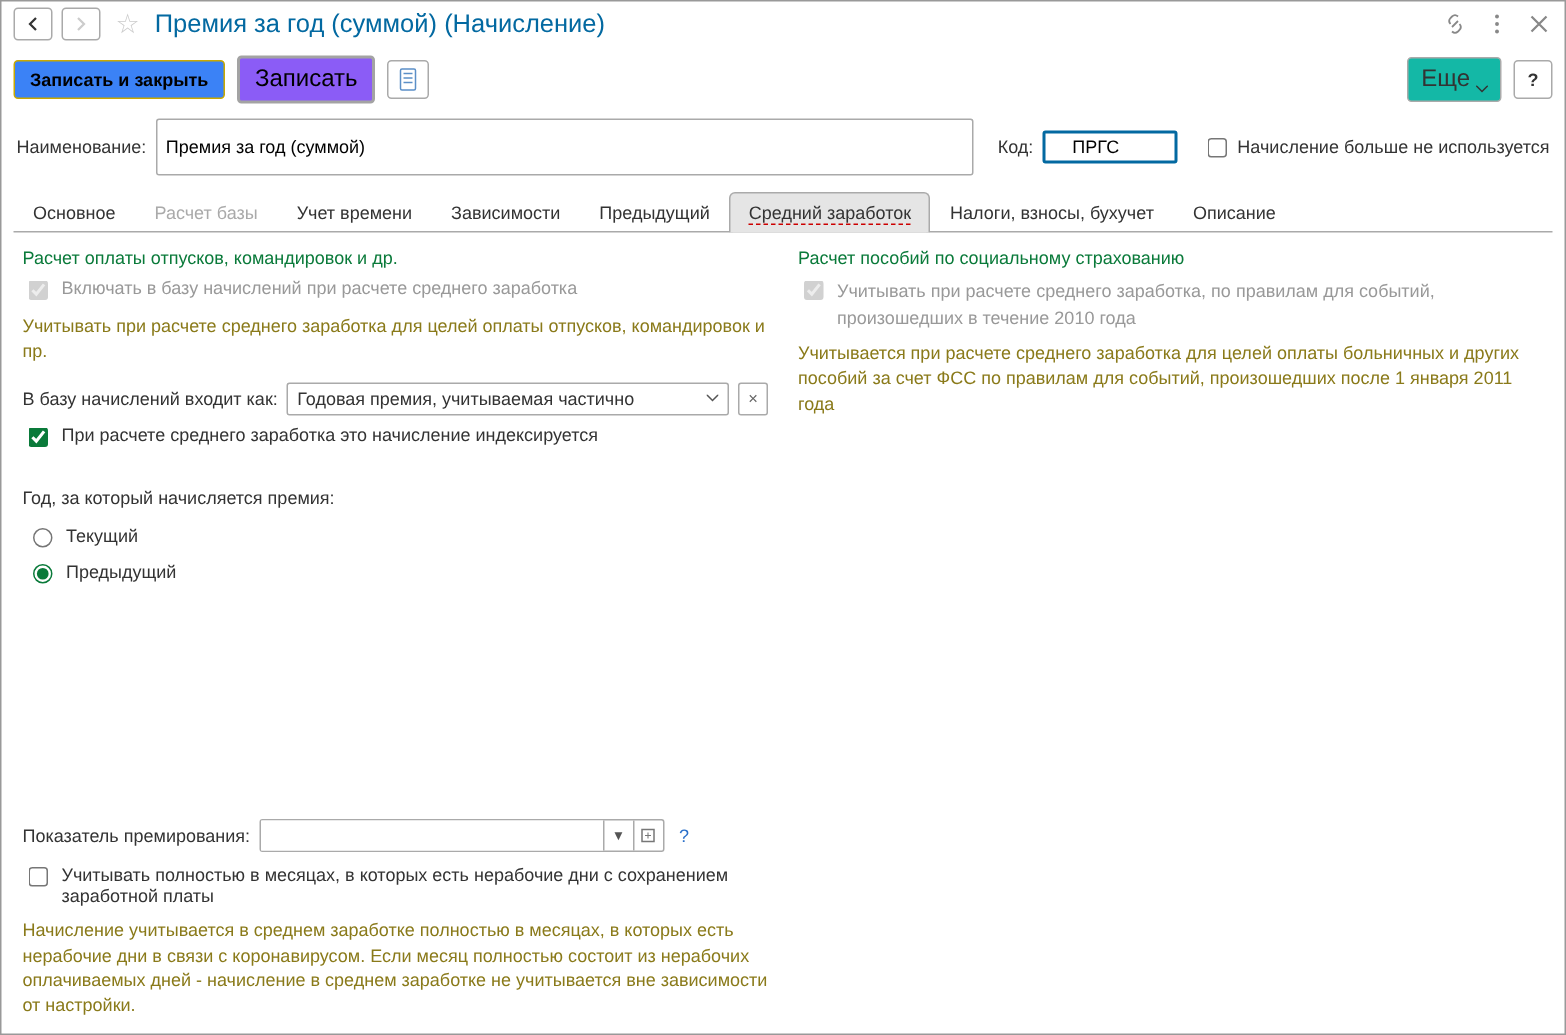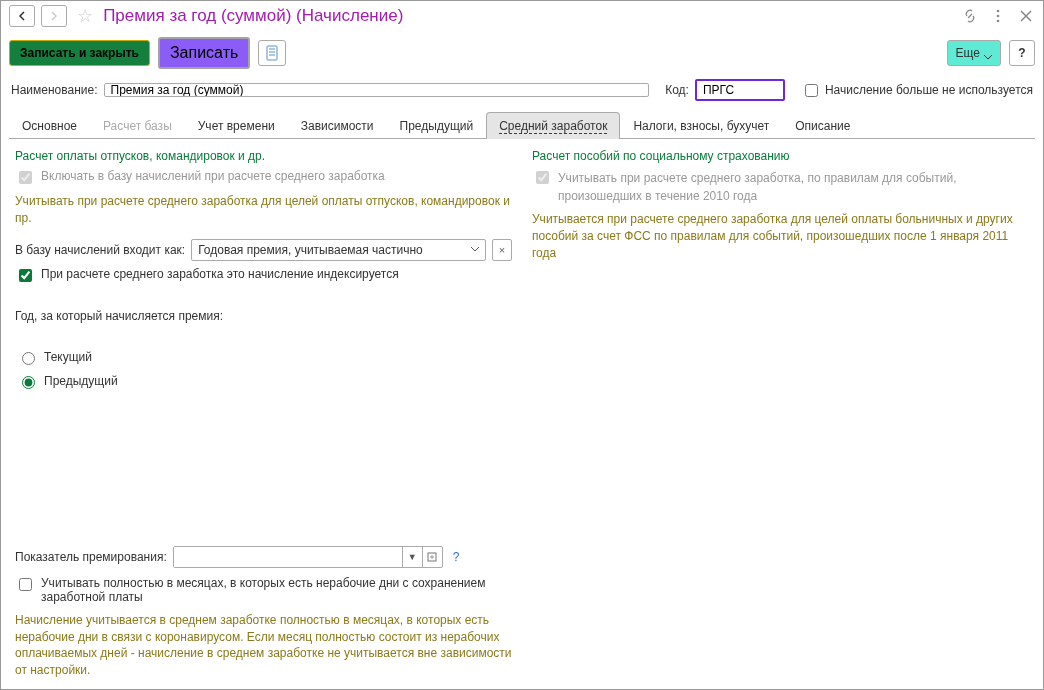--- a/index.html
+++ b/index.html
@@ -2,51 +2,51 @@
 <html><head>
 <meta charset="utf-8">
 <style>
   * { box-sizing: border-box; font-family: Arial, sans-serif; }
   body { margin: 0; padding: 0; background: #fff; font-size: 12px; color: #333; }
   .window { width: 1044px; height: 690px; border: 1px solid #999; display: flex; flex-direction: column; }
   .titlebar { display: flex; align-items: center; padding: 4px 8px; gap: 6px; }
   .nav-btn { width: 26px; height: 22px; border: 1px solid #aaa; background: #fff; border-radius: 3px; display: flex; align-items: center; justify-content: center; cursor: pointer; }
   .nav-btn svg { width: 10px; height: 10px; }
   .star-icon { color: #ccc; font-size: 18px; margin: 0 4px; }
-  .title { font-size: 17px; color: #a21caf; flex: 1; }
+  .title { font-size: 17px; color: #0369a1; flex: 1; }
   .titlebar-right { display: flex; gap: 10px; align-items: center; }
   .icon-btn { width: 18px; height: 18px; display: flex; align-items: center; justify-content: center; cursor: pointer; color: #666; }
   .toolbar { display: flex; align-items: center; padding: 6px 8px; gap: 8px; }
-  .btn-primary { background: #15803d; border: 1px solid #c9a900; padding: 5px 10px; font-weight: bold; border-radius: 3px; cursor: pointer; font-size: 12px; }
+  .btn-primary { background: #3b82f6; border: 1px solid #c9a900; padding: 5px 10px; font-weight: bold; border-radius: 3px; cursor: pointer; font-size: 12px; }
   .btn { background: #8b5cf6; border: 2px solid #a3a3a3; padding: 5px 10px; border-radius: 3px; cursor: pointer; font-size: 16px; }
   .btn-icon { width: 28px; height: 26px; border: 1px solid #aaa; background: #fff; border-radius: 3px; display: flex; align-items: center; justify-content: center; cursor: pointer; }
   .toolbar-spacer { flex: 1; }
-  .btn-more { background: #5eead4; border: 1px solid #aaa; padding: 5px 8px; border-radius: 3px; cursor: pointer; display: flex; align-items: flex-end; gap: 4px; font-size: 12px; }
+  .btn-more { background: #14b8a6; border: 1px solid #aaa; padding: 5px 8px; border-radius: 3px; cursor: pointer; display: flex; align-items: flex-end; gap: 4px; font-size: 16px; }
   .btn-help { width: 26px; height: 26px; border: 1px solid #aaa; background: #fff; border-radius: 3px; display: flex; align-items: center; justify-content: center; cursor: pointer; font-weight: bold; }
   .form-row { display: flex; align-items: center; padding: 4px 10px; gap: 6px; }
   .form-row label { color: #333; }
-  .input-name { flex: 1; border: 1px solid #aaa; height: 14px; padding: 0 6px; border-radius: 2px; font-size: 12px; }
-  .input-code { width: 90px; border: 2px solid #6d28d9; height: 22px; padding: 0 6px; border-radius: 2px; font-size: 12px; }
+  .input-name { flex: 1; border: 1px solid #aaa; height: 38px; padding: 0 6px; border-radius: 2px; font-size: 12px; }
+  .input-code { width: 90px; border: 2px solid #0369a1; height: 22px; padding: 0 18px; border-radius: 2px; font-size: 12px; }
   .checkbox-wrap { display: flex; align-items: center; gap: 4px; }
   .tabs { display: flex; border-bottom: 1px solid #aaa; margin: 6px 8px 0 8px; }
   .tab { padding: 6px 12px; border: 1px solid transparent; border-bottom: none; cursor: pointer; color: #333; position: relative; top: 1px; }
   .tab.active { border-color: #aaa; background: #e5e5e5; border-top-left-radius: 4px; border-top-right-radius: 4px; }
   .tab.active .tab-label { border-bottom: 1px dashed #c00; color: #333; }
   .tab.disabled { color: #aaa; }
   .content { flex: 1; display: flex; padding: 10px 14px; gap: 20px; overflow: auto; }
   .col { flex: 1; display: flex; flex-direction: column; gap: 6px; }
   .section-title { color: #0a7a3a; font-size: 12px; }
   .check-line { display: flex; align-items: flex-start; gap: 6px; }
   .check-line input { margin-top: 2px; }
   .check-line.disabled { color: #999; }
   .olive-text { color: #8a7a1a; line-height: 1.4; }
   .field-row { display: flex; align-items: center; gap: 6px; margin-top: 6px; }
   .select-box { flex: 1; border: 1px solid #aaa; height: 22px; padding: 0 6px; display: flex; align-items: center; justify-content: space-between; background: #fff; border-radius: 2px; cursor: pointer; }
   .clear-btn { width: 20px; height: 22px; border: 1px solid #aaa; background: #fff; display: flex; align-items: center; justify-content: center; cursor: pointer; border-radius: 2px; font-size: 11px; color: #666;}
-  .radio-group { display: flex; flex-direction: column; gap: 8px; margin-top: 20px; margin-left: 2px; }
+  .radio-group { display: flex; flex-direction: column; gap: 8px; margin-top: 4px; margin-left: 2px; }
   .radio-line { display: flex; align-items: center; gap: 6px; }
   .radio-line input[type=radio] { accent-color: #0a7a3a; }
   .bottom-block { margin-top: auto; display: flex; flex-direction: column; gap: 8px; }
   .combo-box { width: 270px; border: 1px solid #aaa; height: 22px; display: flex; align-items: center; background: #fff; border-radius: 2px; }
   .combo-input { flex: 1; border: none; height: 100%; padding: 0 4px; font-size: 12px; outline: none; }
   .combo-btn { width: 20px; height: 100%; border-left: 1px solid #aaa; display: flex; align-items: center; justify-content: center; cursor: pointer; font-size: 9px; color: #555; }
   .help-q { color: #2a6fc9; cursor: pointer; margin-left: 4px; }
   .checkbox-green { accent-color: #0a7a3a; }
   .right-col-text { color: #999; line-height: 1.5; }
   svg { display: block; }

